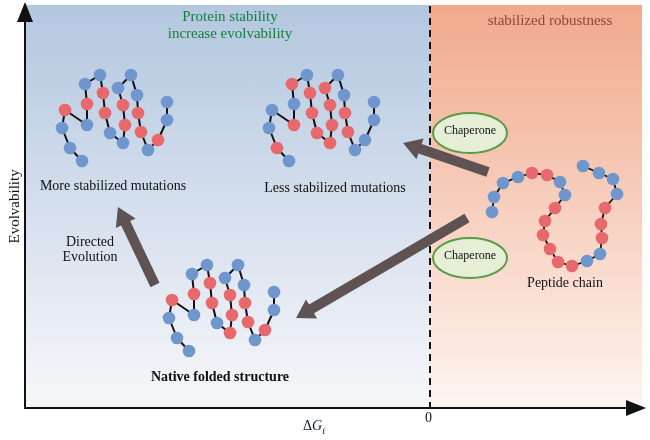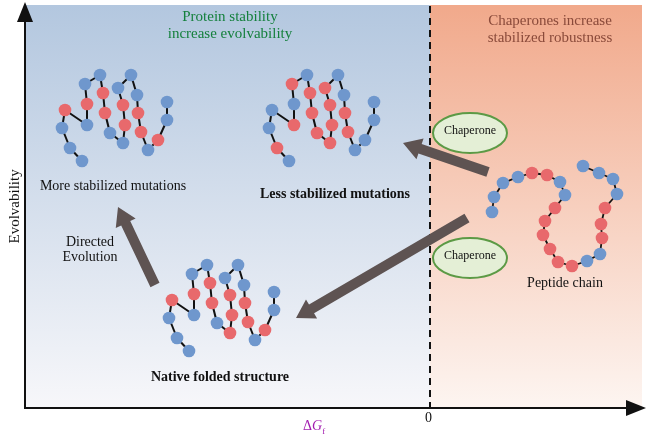--- a/index.html
+++ b/index.html
@@ -6,21 +6,21 @@
   body { width: 650px; height: 440px; position: relative; overflow: hidden;
          font-family: "Liberation Serif", "DejaVu Serif", serif; }
   #figure { position: absolute; left: 0; top: 0; width: 650px; height: 440px; }
   .lbl { position: absolute; text-align: center; white-space: nowrap; line-height: 1.1; }
   .title-left { left: 130px; top: 8px; width: 200px; font-size: 15px; color: #15803d; }
   .title-right { left: 455px; top: 12px; width: 190px; font-size: 15px; color: #8a4a3a; }
   .cap { font-size: 14px; color: #111; }
   .chap-text { font-size: 12px; color: #111; }
   .ylabel { position: absolute; left: -16px; top: 205px; width: 60px; text-align: center;
             transform: rotate(-90deg); font-size: 15px; color: #111; }
-  .xlabel { position: absolute; left: 303px; top: 418px; font-size: 14px; color: #a21caf; font-style: normal; }
+  .xlabel { position: absolute; left: 303px; top: 418px; font-size: 14px; color: #0f172a; font-style: normal; }
   .xlabel i { font-style: italic; }
   .xlabel sub { font-size: 9px; }
   .zero { position: absolute; left: 425px; top: 410px; font-size: 14px; color: #111; }
 </style>
 </head>
 <body>
 
 <div id="figure">
   <svg id="canvas" width="650" height="440" viewBox="0 0 650 440">
     <defs>
@@ -248,26 +248,25 @@
           <circle cx="583" cy="166" r="6.3" fill="#6f97cd"></circle>
         </g>
       </g>
   </svg>
 
   <div class="lbl title-left">
     <div>Protein stability</div>
     <div>increase evolvability</div>
   </div>
   <div class="lbl title-right">
-    <div>Chaperones increase</div>
     <div>stabilized robustness</div>
   </div>
 
   <div class="lbl cap" style="left:28px; top:178px; width:170px;">More stabilized mutations</div>
-  <div class="lbl cap" style="left:250px; top:186px; width:170px;font-weight:bold;">Less stabilized mutations</div>
+  <div class="lbl cap" style="left:250px; top:180px; width:170px;">Less stabilized mutations</div>
   <div class="lbl cap" style="left:140px; top:369px; width:160px;font-weight:bold;">Native folded structure</div>
   <div class="lbl cap" style="left:510px; top:275px; width:110px;">Peptide chain</div>
 
   <div class="lbl cap" style="left:50px; top:234px; width:80px;">
     <div>Directed</div>
     <div>Evolution</div>
   </div>
 
   <div class="lbl chap-text" style="left:433px; top:124px; width:74px;">Chaperone</div>
   <div class="lbl chap-text" style="left:433px; top:249px; width:74px;">Chaperone</div>

